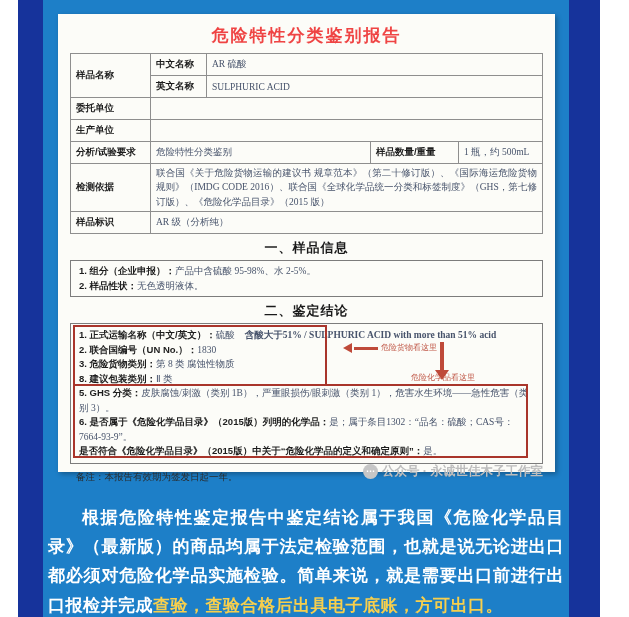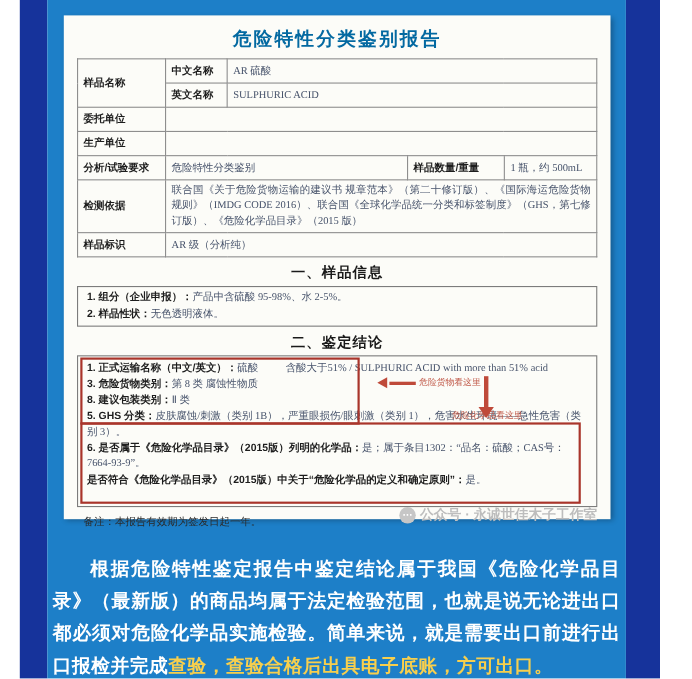--- a/index.html
+++ b/index.html
@@ -6,34 +6,34 @@
   .page{position:relative;width:629px;height:617px;background:#ffffff;overflow:hidden;
         font-family:"Liberation Sans", sans-serif;}
   .navy-bar{position:absolute;top:0;height:617px;background:#16339b;}
   .navy-left{left:18px;width:25px;}
   .navy-right{left:569px;width:31px;}
   .blue-panel{position:absolute;left:43px;top:0;width:526px;height:617px;background:#1d7fc8;}
 
   
   .report{position:absolute;left:15px;top:14px;width:497px;height:458px;background:#fcfcf8;
           box-shadow:2px 2px 5px rgba(0,0,0,.3);padding:8px 12px;box-sizing:border-box;color:#222;}
-  .rtitle{font-size:17px;font-weight:bold;text-align:center;letter-spacing:2px;margin:2px 0 6px 0;color:#0369a1;}
+  .rtitle{font-size:17px;font-weight:bold;text-align:center;letter-spacing:2px;margin:2px 0 6px 0;color:#ef4444;}
   table.rtable{width:100%;border-collapse:collapse;font-size:9.5px;table-layout:fixed;}
   table.rtable td{border:1px solid #8e8e8e;padding:2px 5px;height:17px;vertical-align:middle;}
   td.lab{font-weight:bold;color:#1d1d1d;}
   .val{font-family:"Liberation Serif", serif;color:#47536b;}
   td.basis{line-height:1.5;text-align:justify;margin-top:32px;}
   .sec-h{font-size:13px;font-weight:bold;text-align:center;margin:5px 0 3px 0;color:#1a1a1a;letter-spacing:1px;}
   .infobox{border:1px solid #7c7c7c;padding:3px 8px;font-size:9.5px;line-height:1.45;}
   .infobox b{color:#1d1d1d;}
 
   .conclusion{position:relative;border:1px solid #7c7c7c;padding:4px 8px;font-size:9.5px;
               line-height:13.5px;min-height:128px;}
   .cline b{color:#1d1d1d;}
-  .extra{margin-left:25px;}
+  .extra{margin-left:10px;font-weight:bold;}
   .redbox{position:absolute;border:2px solid #a9352b;pointer-events:none;}
   .redbox1{top:1px;left:2px;width:250px;height:57px;}
   .redbox2{top:60px;left:2px;width:451px;height:70px;}
   .anno{position:absolute;color:#c05848;font-size:8px;white-space:nowrap;}
   .anno-goods{top:17px;left:272px;display:flex;align-items:center;gap:3px;}
   .tri-left{width:0;height:0;border-top:5px solid transparent;border-bottom:5px solid transparent;
             border-right:9px solid #bf4a3a;display:inline-block;}
   .stem-h{width:24px;height:3px;background:#bf4a3a;display:inline-block;margin-left:-1px;}
   .anno-chem-text{top:5px;left:340px;margin-top:42px;}
   .down-arrow{position:absolute;top:18px;left:364px;width:14px;}
@@ -116,20 +116,23 @@
           <b>2. 样品性状：</b><span class="val">无色透明液体。</span>
         </div>
       </div>
 
       <div class="sec-h">二、鉴定结论</div>
       <div class="conclusion">
         <div class="cline">
           <b>1. 正式运输名称（中文/英文）：</b><span class="val">硫酸</span><span class="val extra">含酸大于51% / SULPHURIC ACID with more than 51% acid</span>
         </div>
         <div class="cline">
+          <b>2. 联合国编号（UN No.）：</b><span class="val">1830</span>
+        </div>
+        <div class="cline">
           <b>3. 危险货物类别：</b><span class="val">第 8 类 腐蚀性物质</span>
         </div>
         <div class="cline">
           <b>8. 建议包装类别：</b><span class="val">Ⅱ 类</span>
         </div>
         <div class="cline">
           <b>5. GHS 分类：</b><span class="val">皮肤腐蚀/刺激（类别 1B），严重眼损伤/眼刺激（类别 1），危害水生环境——急性危害（类别 3）。</span>
         </div>
         <div class="cline">
           <b>6. 是否属于《危险化学品目录》（2015版）列明的化学品：</b><span class="val">是；属于条目1302：“品名：硫酸；CAS号：7664-93-9”。</span>

